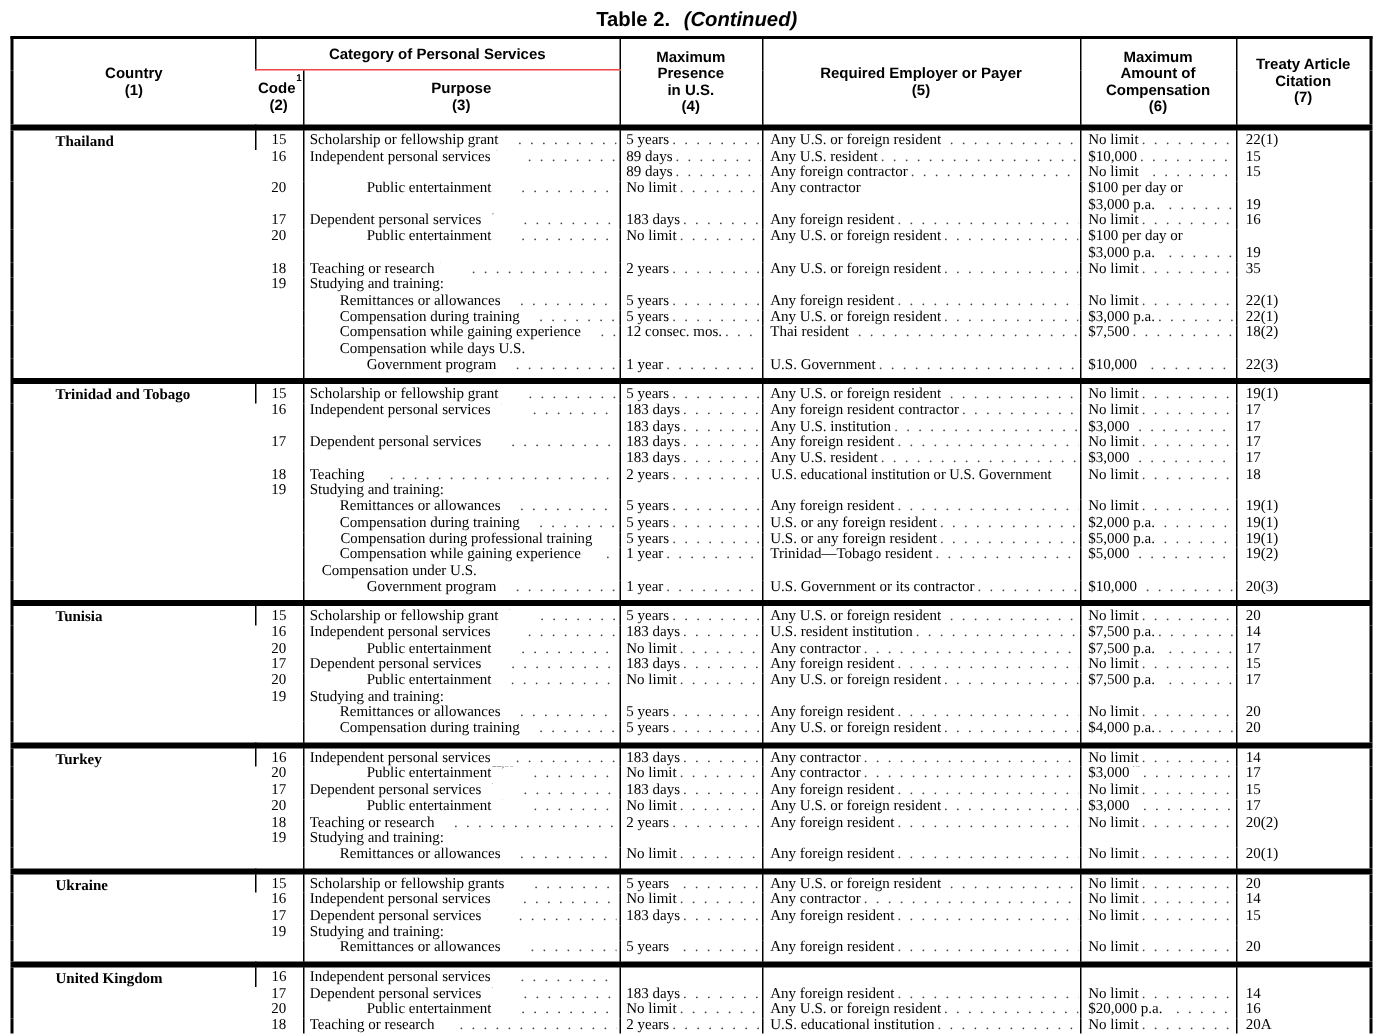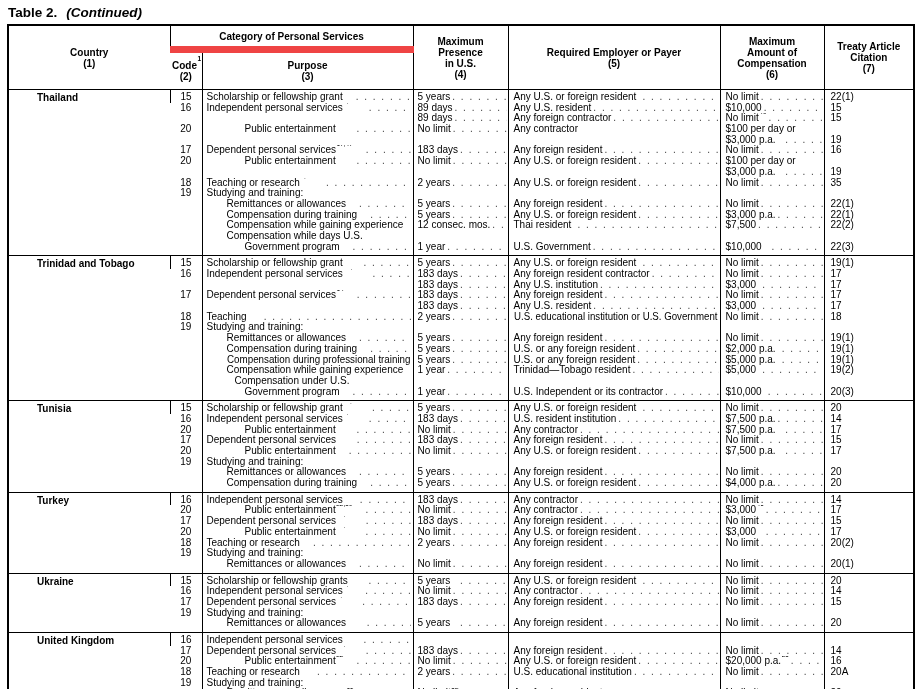--- a/index.html
+++ b/index.html
@@ -1,33 +1,33 @@
 <!DOCTYPE html>
 <html><head>
 <meta charset="utf-8">
 <style>
   html,body{margin:0;padding:0;}
   body{
     width:921px;height:689px;overflow:hidden;background:#ffffff;color:#000;
     font-family:"Liberation Sans", sans-serif;
   }
-  .title{margin:5px 0 4px 8px;font-size:13.5px;font-weight:bold;}
+  .title{margin:5px 0 4px 8px;font-size:13.5px;font-weight:bold;text-align:center;}
   .title .cont{font-style:italic;margin-left:9px;}
   table{
     border-collapse:collapse;table-layout:fixed;width:906px;margin-left:7px;
     border:2px solid #000;
   }
   thead{border-bottom:1px solid #000;}
-  tbody{border-top:1px solid #000000;}
+  tbody{border-top:4px solid #000000;font-family:Liberation Serif, serif;}
   th{
     border-left:1px solid #000;font-size:10px;font-weight:bold;line-height:11px;
     vertical-align:middle;text-align:center;padding:1px 2px;white-space:pre-line;
   }
   th:first-child, tbody td:first-child{border-left:none;}
-  th.h-group{border-bottom:7px solid #ef4444;height:18px;}
+  th.h-group{border-bottom:1px solid #ef4444;height:18px;}
   thead tr.sub th{height:34px;}
   tbody td{
     border-left:1px solid #000;vertical-align:top;padding:0;font-size:10px;
   }
   tbody tr:first-child td{padding-top:2px;}
   tbody tr:last-child td{padding-bottom:3px;}
   .c{display:flex;align-items:baseline;height:10.7px;line-height:10.7px;overflow:hidden;}
   td.country-cell{
     font-weight:bold;padding-left:28px;padding-top:2px;font-size:10px;line-height:11px;
   }
@@ -491,21 +491,21 @@
           </div>
         </td>
         <td class="comp">
           <div class="c">
             <span class="t">$7,500</span>
             <span class="dots"></span>
           </div>
         </td>
         <td class="cit">
           <div class="c">
-            <span class="t">22(2)</span>
+            <span class="t">18(2)</span>
           </div>
         </td>
       </tr>
       <tr>
         <td class="code">
           <div class="c"></div>
         </td>
         <td class="purpose">
           <div class="c">
             <span class="t" style="margin-left: 20px;">Compensation while days U.S.</span>
@@ -926,21 +926,21 @@
             <span class="t">19(2)</span>
           </div>
         </td>
       </tr>
       <tr>
         <td class="code">
           <div class="c"></div>
         </td>
         <td class="purpose">
           <div class="c">
-            <span class="t" style="margin-left: 28px;">Compensation under U.S.</span>
+            <span class="t" style="margin-left: 8px;">Compensation under U.S.</span>
           </div>
         </td>
         <td class="presence">
           <div class="c"></div>
         </td>
         <td class="employer">
           <div class="c"></div>
         </td>
         <td class="comp">
           <div class="c"></div>
@@ -960,21 +960,21 @@
           </div>
         </td>
         <td class="presence">
           <div class="c">
             <span class="t">1 year</span>
             <span class="dots"></span>
           </div>
         </td>
         <td class="employer">
           <div class="c">
-            <span class="t">U.S. Independent or its contractor</span>
+            <span class="t">U.S. Government or its contractor</span>
             <span class="dots"></span>
           </div>
         </td>
         <td class="comp">
           <div class="c">
             <span class="t">$10,000<sup>6</sup></span>
             <span class="dots"></span>
           </div>
         </td>
         <td class="cit">

